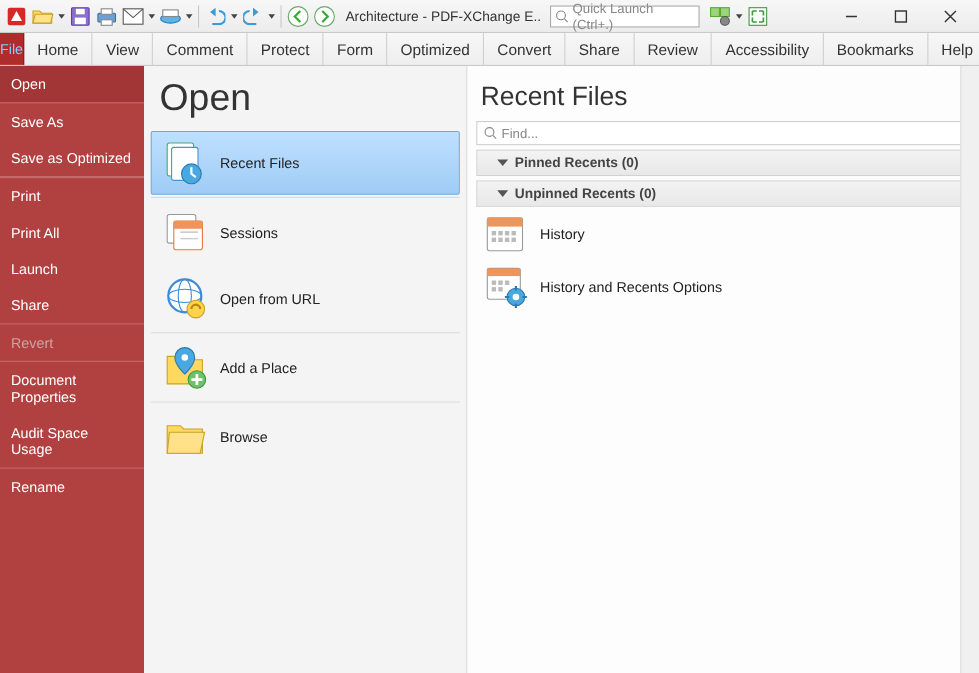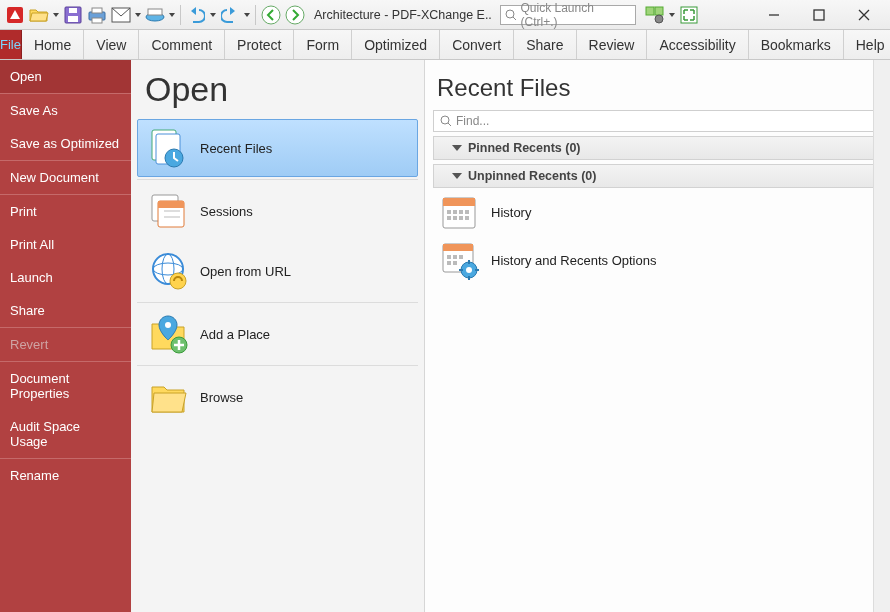--- a/index.html
+++ b/index.html
@@ -203,21 +203,20 @@
 
 </div>
 
 <div class="backstage">
   <div class="bs-side" id="bs-side">
       <div class="bs-item active">Open</div>
       <div class="bs-divider"></div>
       <div class="bs-item">Save As</div>
       <div class="bs-item">Save as Optimized</div>
       <div class="bs-divider"></div>
-      <div class="bs-item">New Document</div>
       <div class="bs-divider"></div>
       <div class="bs-item">Print</div>
       <div class="bs-item">Print All</div>
       <div class="bs-item">Launch</div>
       <div class="bs-item">Share</div>
       <div class="bs-divider"></div>
       <div class="bs-item disabled">Revert</div>
       <div class="bs-divider"></div>
       <div class="bs-item">Document Properties</div>
       <div class="bs-item">Audit Space Usage</div>

